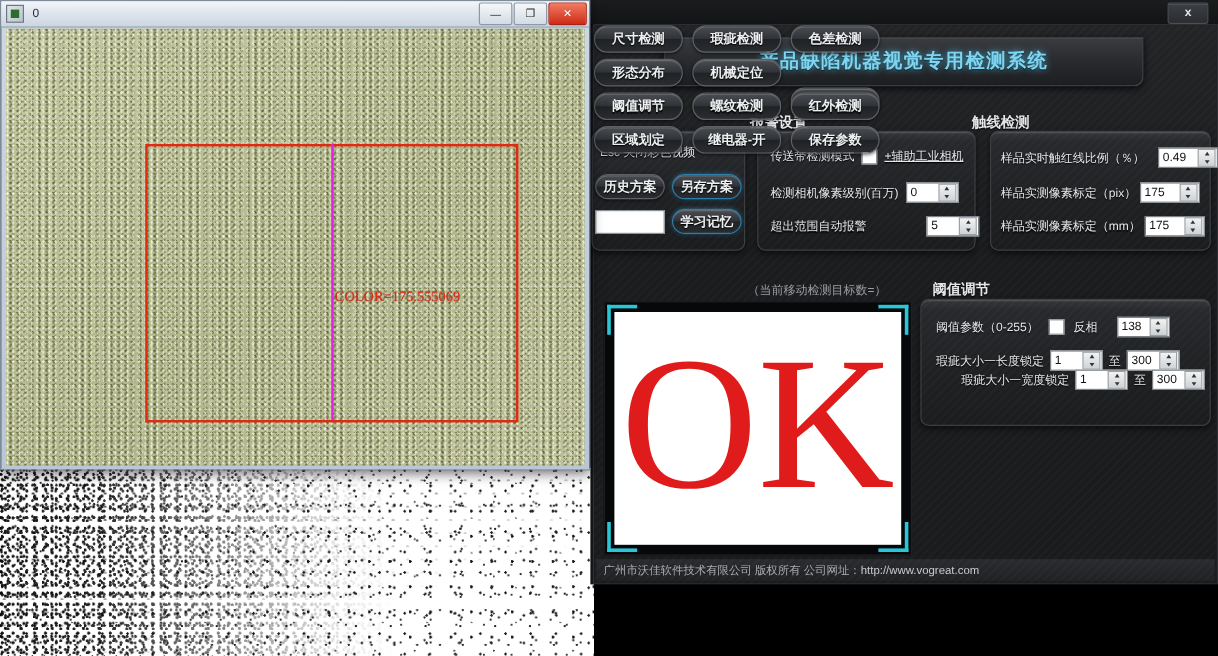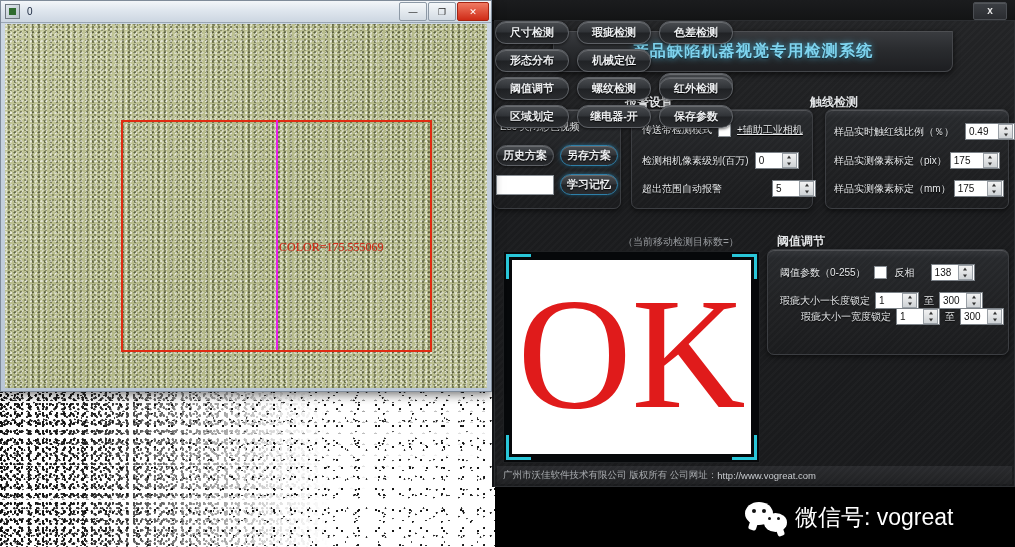--- a/index.html
+++ b/index.html
@@ -372,25 +372,14 @@
         <span class="wbtn close">✕</span>
       </span>
     </div>
     <div class="vid-canvas">
       <div class="roi-rect"></div>
       <div class="roi-line"></div>
       <div class="ov-color">COLOR=175.555069</div>
     </div>
   </div>
 
-  <div class="watermark">
-    <span class="wx-logo">
-      <span class="wx-b1"></span>
-      <span class="wx-eye" style="left:7px;top:7px;"></span>
-      <span class="wx-eye" style="left:17px;top:7px;"></span>
-      <span class="wx-b2"></span>
-      <span class="wx-eye" style="left:23px;top:15px;width:3px;height:3px;"></span>
-      <span class="wx-eye" style="left:32px;top:15px;width:3px;height:3px;"></span>
-    </span>
-    <span class="wm-text">微信号: vogreat</span>
-  </div>
 
 </div>
 
 </body></html>

